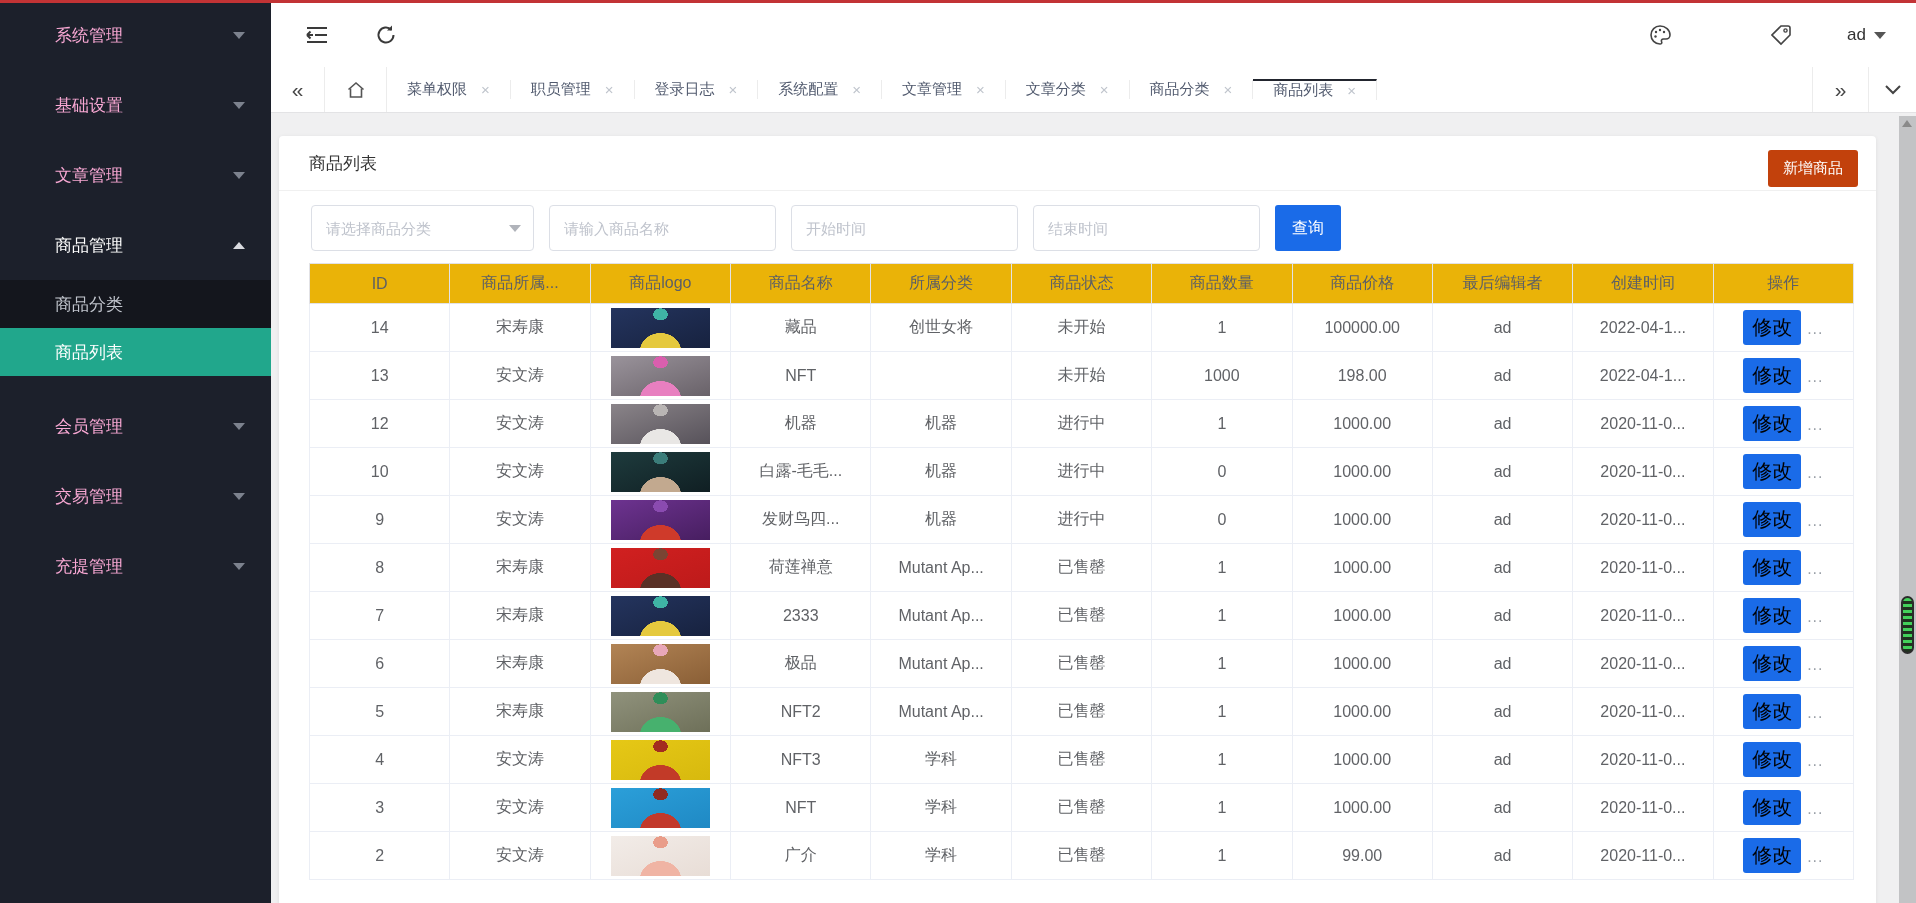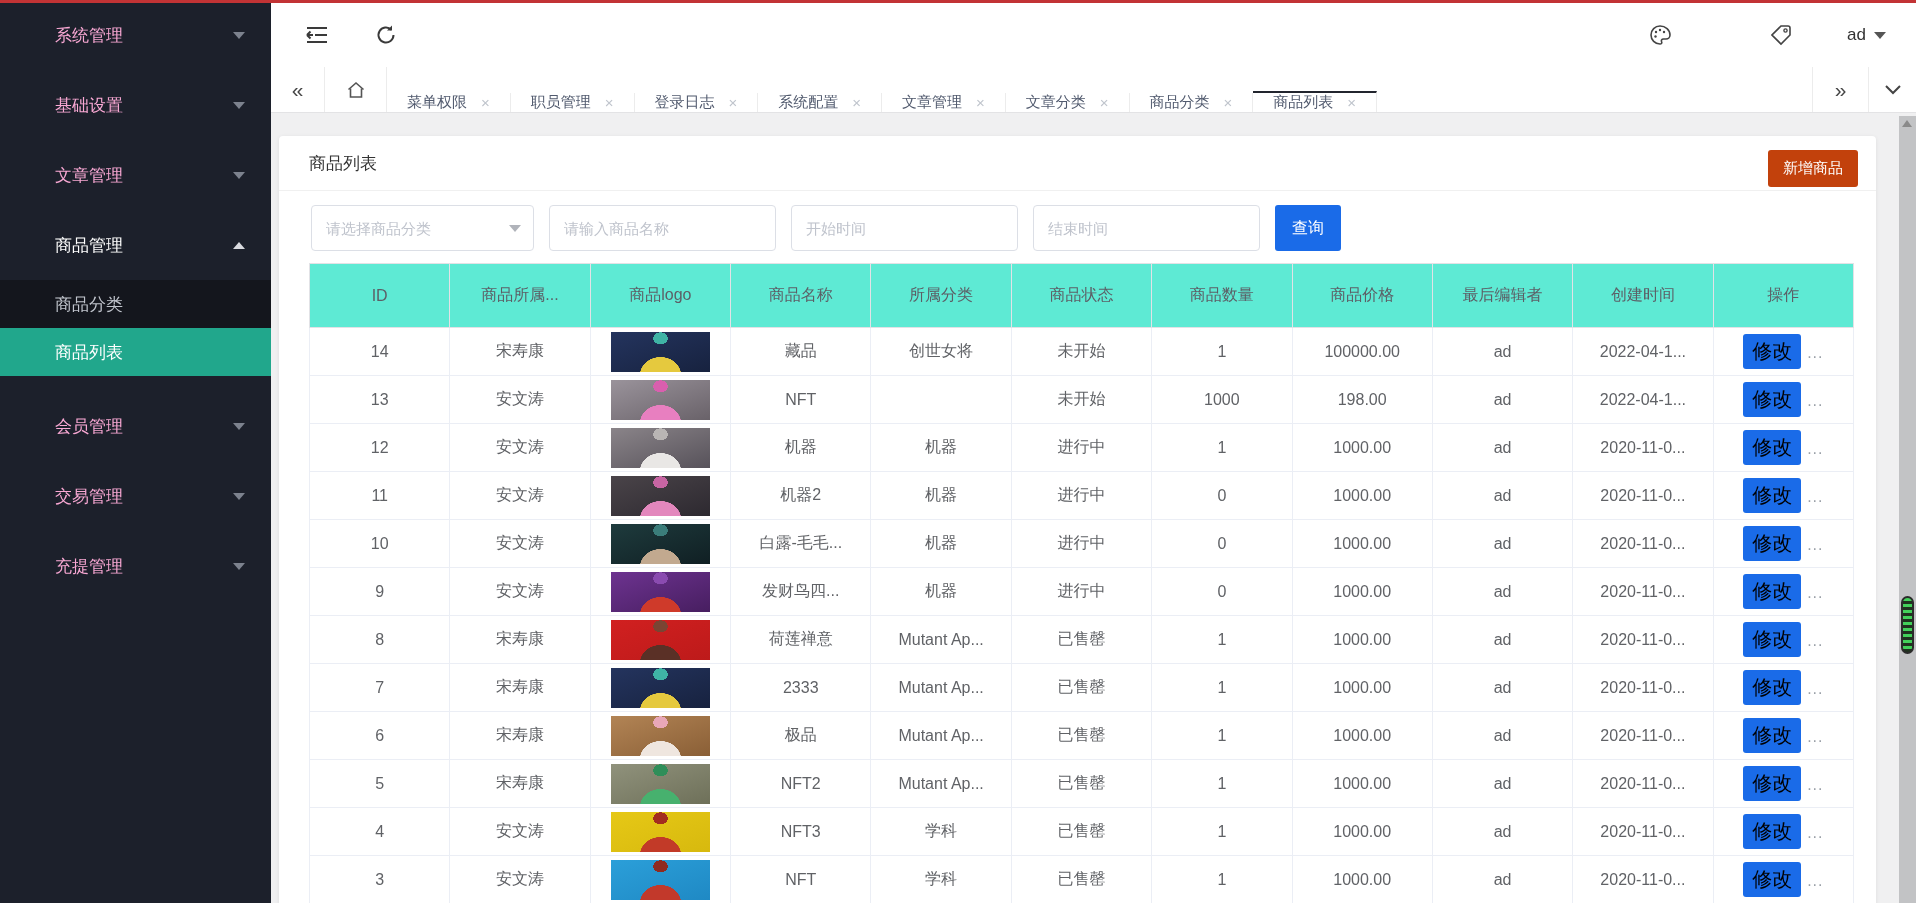--- a/index.html
+++ b/index.html
@@ -69,21 +69,21 @@
   .f-input::placeholder { color:#bfc3cc; }
   .f-select { width:223px; position:relative; display:flex; align-items:center; }
   .f-select .f-input { width:100%; padding-right:34px; }
   .sel-caret { position:absolute; right:13px; width:0; height:0; border-left:6px solid transparent;
                border-right:6px solid transparent; border-top:7px solid #b0b3ba; pointer-events:none; }
   .w227 { width:227px; }
   .search-btn { width:66px; height:46px; background:#1a6be8; color:#fff; border:none; border-radius:3px;
                 font-size:16px; cursor:pointer; font-family:inherit; }
 
   table.grid { border-collapse:collapse; table-layout:fixed; width:1545px; margin:12px 22px 0 30px; }
-  table.grid th { background:#5eead4; color:#5c5f66; font-weight:normal; font-size:16px; height:64px;
+  table.grid th { background:#eab308; color:#5c5f66; font-weight:normal; font-size:16px; height:40px;
                   border:1px solid #e2e2e6; }
   table.grid td { height:48px; text-align:center; font-size:16px; color:#606266;
                   border:1px solid #ebeef5; overflow:hidden; white-space:nowrap; }
   .logo-thumb { width:99px; height:40px; margin:0 auto; }
   .edit-btn { background:#1a6be8; color:#000000; border:none; border-radius:3px; font-size:20px;
               padding:4px 9px; cursor:pointer; font-family:inherit; }
   .more-dots { color:#9aa0a8; margin-left:6px; letter-spacing:1px; }
 
   
   .scrollbar { position:absolute; right:0; top:113px; bottom:0; width:17px; background:#c2c3c5; z-index:20; }
@@ -179,21 +179,21 @@
   </div>
 
   <div class="tabbar">
     <span class="tab-nav">«</span>
     <span class="tab-home">
       <svg width="20" height="20" viewBox="0 0 20 20" fill="none" stroke="#555" stroke-width="1.6">
         <path d="M2.5 9.5 10 3l7.5 6.5"></path>
           <path d="M4.5 8.5V17h11V8.5"></path>
       </svg>
     </span>
-    <span id="tabs-mount" style="display:flex;align-items:flex-end;">
+    <span id="tabs-mount" style="display:flex;align-items:center;">
         <span class="tab">
           <span>菜单权限</span>
           <span class="close">×</span>
         </span>
         <span class="tab">
           <span>职员管理</span>
           <span class="close">×</span>
         </span>
         <span class="tab">
           <span>登录日志</span>
@@ -301,35 +301,20 @@
               <td>机器</td>
               <td>机器</td>
               <td>进行中</td>
               <td>1</td>
               <td>1000.00</td>
               <td>ad</td>
               <td>2020-11-0...</td>
               <td><button class="edit-btn">修改</button><span class="more-dots">...</span></td>
             </tr>
             <tr>
-              <td>11</td>
-              <td>安文涛</td>
-              <td>
-                <div class="logo-thumb" style="background: radial-gradient(34px 30px at 50% 108%, rgb(227, 135, 189) 60%, transparent 61%), radial-gradient(12px 10px at 50% 16%, rgb(199, 101, 163) 60%, transparent 61%), linear-gradient(160deg, rgb(74, 68, 73), rgb(45, 41, 48));"></div>
-              </td>
-              <td>机器2</td>
-              <td>机器</td>
-              <td>进行中</td>
-              <td>0</td>
-              <td>1000.00</td>
-              <td>ad</td>
-              <td>2020-11-0...</td>
-              <td><button class="edit-btn">修改</button><span class="more-dots">...</span></td>
-            </tr>
-            <tr>
               <td>10</td>
               <td>安文涛</td>
               <td>
                 <div class="logo-thumb" style="background: radial-gradient(34px 30px at 50% 108%, rgb(194, 169, 143) 60%, transparent 61%), radial-gradient(12px 10px at 50% 16%, rgb(59, 125, 122) 60%, transparent 61%), linear-gradient(160deg, rgb(30, 59, 61), rgb(16, 31, 35));"></div>
               </td>
               <td>白露-毛毛...</td>
               <td>机器</td>
               <td>进行中</td>
               <td>0</td>
               <td>1000.00</td>

